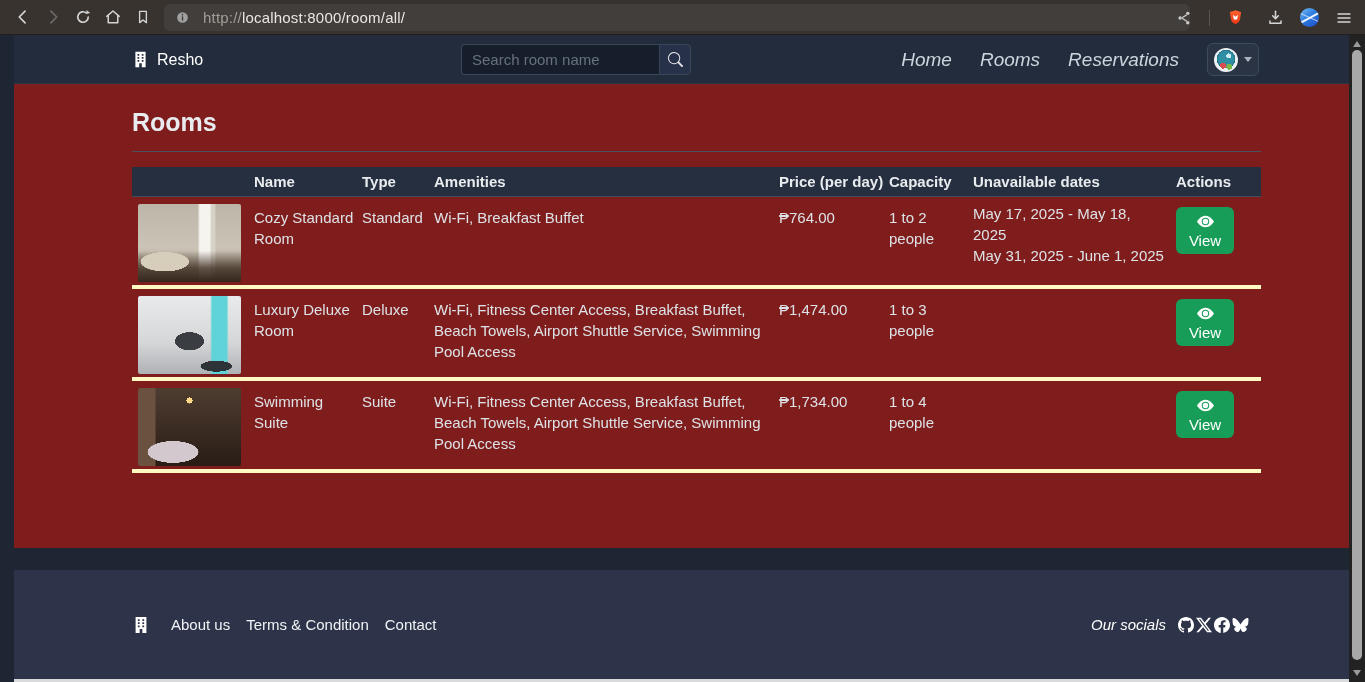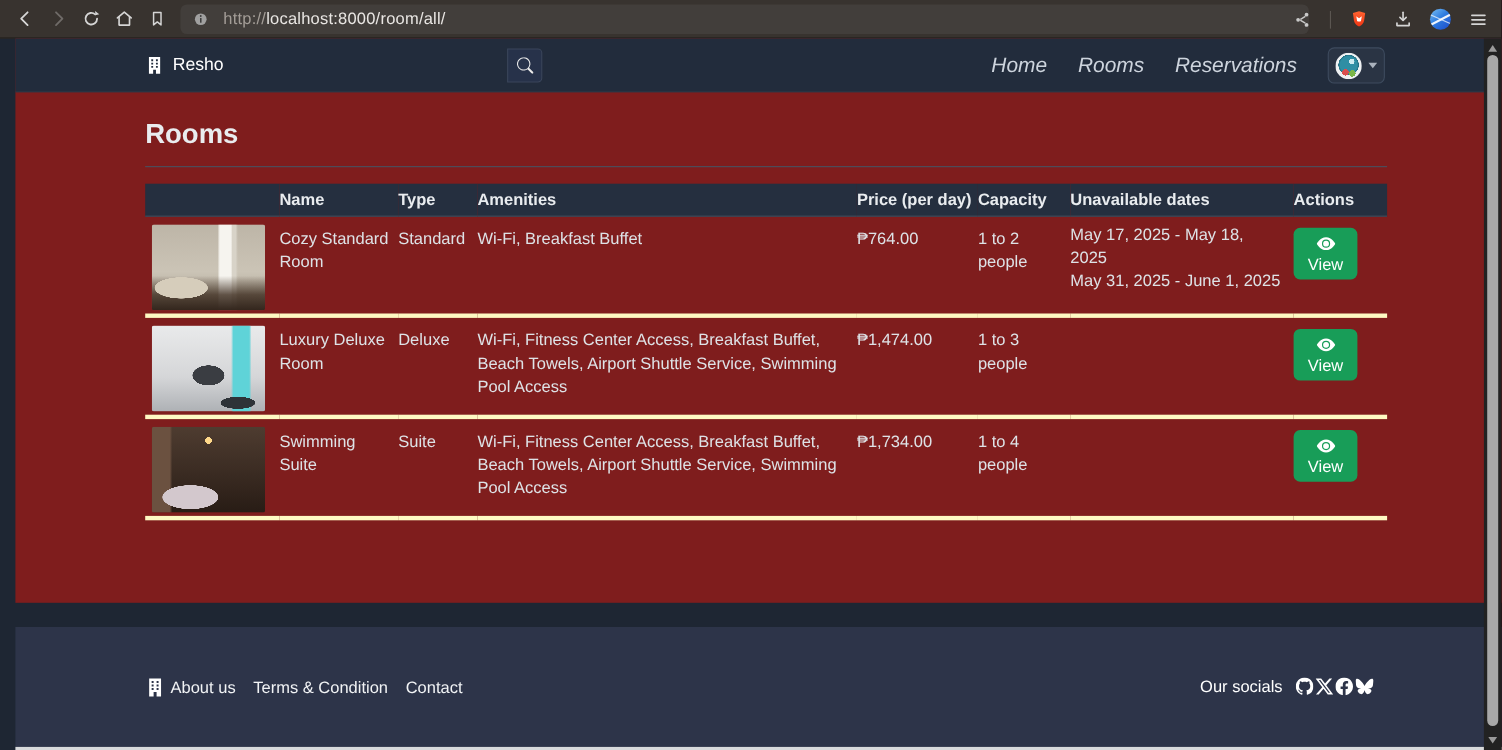--- a/index.html
+++ b/index.html
@@ -87,23 +87,23 @@
       radial-gradient(circle 5px at 50% 16%, #ffd98a 0 60%, transparent 61%),
       linear-gradient(90deg, #6b5140 0 16%, transparent 18%),
       linear-gradient(180deg, #4e3c30 0%, #3a2b22 55%, #281c15 100%); }
   .view-btn { width:58px; height:47px; background:#189d58; border:none; border-radius:6px; color:#fff;
               display:flex; flex-direction:column; align-items:center; justify-content:center; gap:2px;
               font-size:15px; cursor:pointer; font-family:inherit; }
 
   
   .footer { position:absolute; left:0; top:535px; width:100%; height:109px; background:#2d3449;
             display:flex; align-items:center; justify-content:space-between; padding:0 130px 0 118px; }
-  .footer-left { display:flex; align-items:flex-end; }
+  .footer-left { display:flex; align-items:center; gap:16px; }
   .footer-link { color:#f1f3f5; font-size:15px; text-decoration:none; cursor:pointer; }
-  .footer-right { display:flex; align-items:flex-start; gap:2px; }
+  .footer-right { display:flex; align-items:flex-end; gap:2px;font-style:italic; }
   .socials-label { color:#fff; font-size:15px; margin-right:10px; }
   .social-icon { display:flex; cursor:pointer; }
   .bottom-strip { position:absolute; left:0; top:644px; width:100%; height:3px; background:#d8dadc; }
 
   
   .scrollbar { position:absolute; top:35px; right:0; width:16px; height:647px; background:#222222; }
   .sb-up { position:absolute; top:6px; left:3.5px; width:0; height:0;
            border-left:4.5px solid transparent; border-right:4.5px solid transparent; border-bottom:6px solid #9a9a9a; }
   .sb-thumb { position:absolute; top:15px; left:3px; width:10px; height:610px; background:#a8a8a8; border-radius:5px; }
   .sb-down { position:absolute; bottom:6px; left:3.5px; width:0; height:0;
@@ -200,20 +200,21 @@
       <div class="brand">
         <span style="display:flex">
           <svg width="17" height="17" viewBox="0 0 20 20">
               <path fill="#fff" fill-rule="evenodd" d="M4 1h12v18H4zM6.5 3.5h2v2h-2zm5 0h2v2h-2zm-5 3.5h2v2h-2zm5 0h2v2h-2zm-5 3.5h2v2h-2zm5 0h2v2h-2zm-3 4h3V19h-3z"></path>
             </svg>
         </span>
         <span>Resho</span>
       </div>
 
       <div class="search-group">
+        <input class="search-input" type="text" placeholder="Search room name" style="">
         <div class="search-btn">
           <span style="display:flex">
             <svg width="15" height="15" viewBox="0 0 16 16" fill="#e8e8e8">
                 <path d="M11.742 10.344a6.5 6.5 0 1 0-1.397 1.398h-.001c.03.04.062.078.098.115l3.85 3.85a1 1 0 0 0 1.415-1.414l-3.85-3.85a1.007 1.007 0 0 0-.115-.1zM12 6.5a5.5 5.5 0 1 1-11 0 5.5 5.5 0 0 1 11 0z"></path>
               </svg>
           </span>
         </div>
       </div>
 
       <div class="nav-right">

